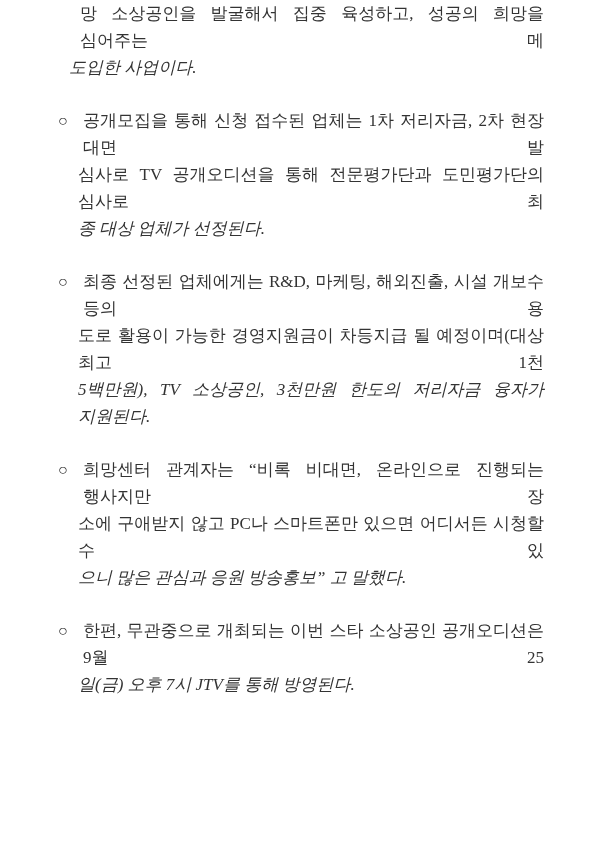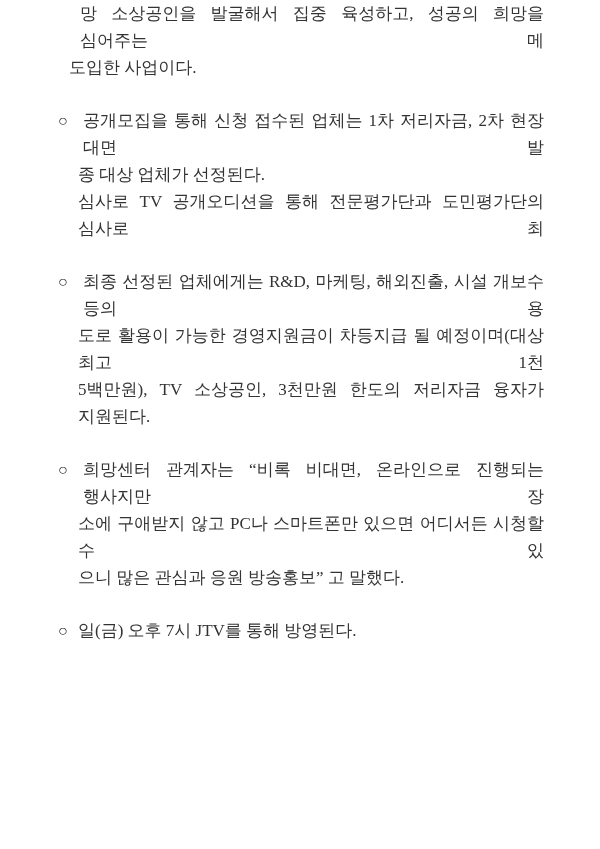--- a/index.html
+++ b/index.html
@@ -47,52 +47,54 @@
     -moz-text-align-last: justify;
   }
   .line.first {
     padding-left: 5px;
   }
   .continuation .line.first {
     padding-left: 11px;
   }
   .line.last {
     text-align-last: left;
+    font-style: italic;
     -moz-text-align-last: left;
   }
 </style>
 </head>
 <body>
 
 <div class="doc">
 
   <div class="para continuation">
     <div class="line first">망 소상공인을 발굴해서 집중 육성하고, 성공의 희망을 심어주는 메</div>
     <div class="line last">도입한 사업이다.</div>
   </div>
 
   <div class="para">
     <span class="bullet">○</span>
     <div class="line first">공개모집을 통해 신청 접수된 업체는 1차 저리자금, 2차 현장 대면 발</div>
+    <div class="line">심사로 TV 공개오디션을 통해 전문평가단과 도민평가단의 심사로 최</div>
     <div class="line last">종 대상 업체가 선정된다.</div>
-    <div class="line">심사로 TV 공개오디션을 통해 전문평가단과 도민평가단의 심사로 최</div>
   </div>
 
   <div class="para">
     <span class="bullet">○</span>
     <div class="line first">최종 선정된 업체에게는 R&amp;D, 마케팅, 해외진출, 시설 개보수 등의 용</div>
     <div class="line">도로 활용이 가능한 경영지원금이 차등지급 될 예정이며(대상 최고 1천</div>
     <div class="line last">5백만원), TV 소상공인, 3천만원 한도의 저리자금 융자가 지원된다.</div>
   </div>
 
   <div class="para">
     <span class="bullet">○</span>
     <div class="line first">희망센터 관계자는 “비록 비대면, 온라인으로 진행되는 행사지만 장</div>
     <div class="line">소에 구애받지 않고 PC나 스마트폰만 있으면 어디서든 시청할 수 있</div>
     <div class="line last">으니 많은 관심과 응원 방송홍보” 고 말했다.</div>
   </div>
 
   <div class="para">
     <span class="bullet">○</span>
+    <div class="line first">한편, 무관중으로 개최되는 이번 스타 소상공인 공개오디션은 9월 25</div>
     <div class="line last">일(금) 오후 7시 JTV를 통해 방영된다.</div>
   </div>
 
 </div>
 
 </body></html>

